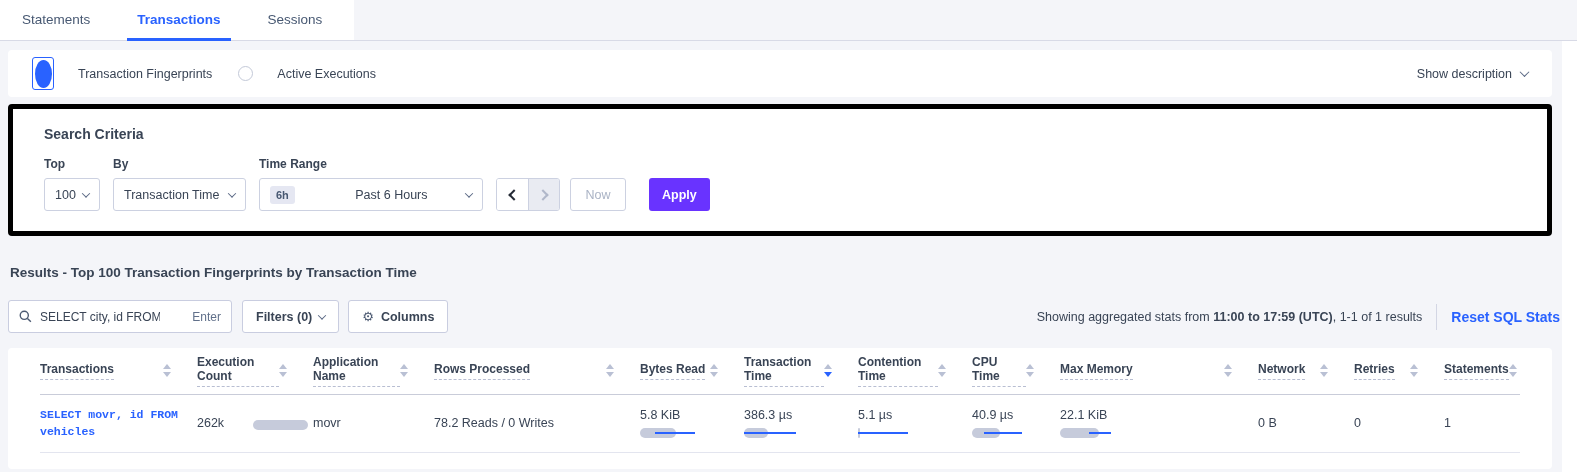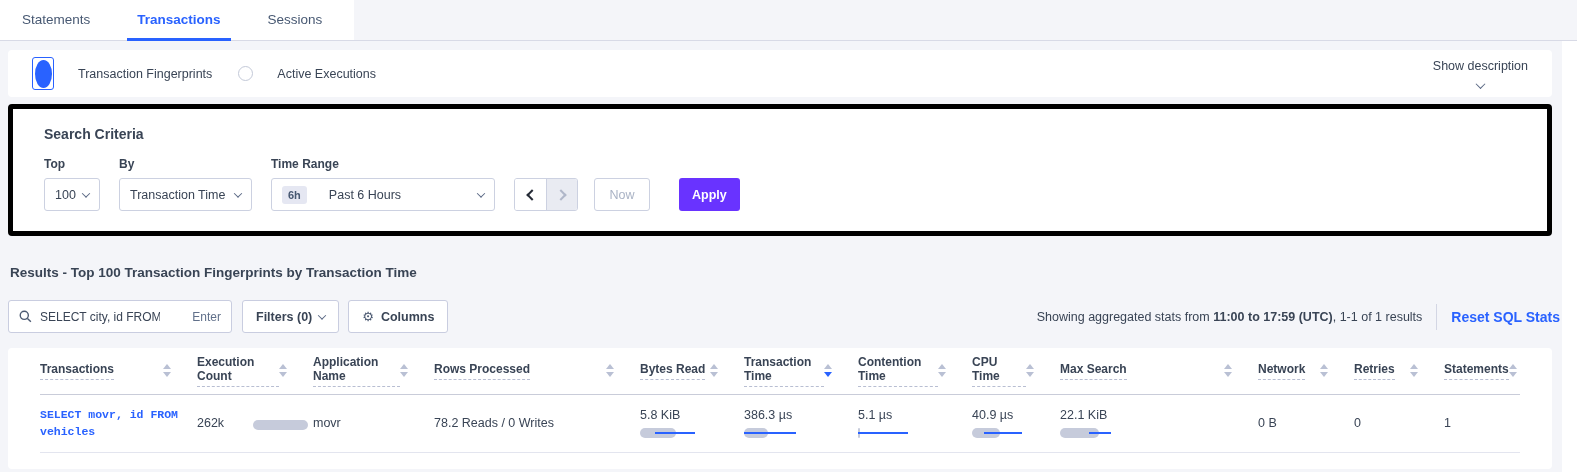--- a/index.html
+++ b/index.html
@@ -15,33 +15,33 @@
   .tab { padding:0 10px; line-height:39px; font-size:13.5px; color:#475872; cursor:pointer; border-bottom:3px solid transparent; margin-bottom:-1px; }
   .tab.active { color:#2962ff; font-weight:bold; border-bottom-color:#2962ff; }
 
   
   .radio-card { margin:9px 25px 0 8px; height:47px; background:#fff; border-radius:4px; display:flex; align-items:center; justify-content:space-between; padding:0 24px; }
   .radio-group { display:flex; align-items:center; gap:26px; }
   .radio-opt { display:flex; align-items:center; gap:24px; font-size:12.5px; color:#394455; cursor:pointer; }
   .radio { width:15px; height:15px; border-radius:50%; border:1.5px solid #c3c9d8; background:#fff; position:relative; flex:0 0 auto; }
   .radio.sel { border-color:#2962ff; }
   .radio.sel::after { content:""; position:absolute; inset:1.5px; border-radius:50%; background:#2962ff; }
-  .show-desc { display:flex; align-items:center; gap:9px; font-size:12.5px; color:#394455; cursor:pointer;flex-direction:column; }
+  .show-desc { display:flex; align-items:center; gap:9px; font-size:12.5px; color:#394455; cursor:pointer; }
   .chev { display:inline-block; width:7px; height:7px; border-right:1.8px solid #5a6884; border-bottom:1.8px solid #5a6884; transform:rotate(45deg) translate(-1px,-1px); }
 
   
   .criteria-card { margin:7px 25px 0 8px; background:#fff; border:5px solid #000000; border-radius:4px; padding:17px 31px 20px; }
   .criteria-title { font-size:14px; font-weight:bold; color:#394455; }
-  .criteria-row { margin-top:15px; display:flex; align-items:flex-end; gap:19px; }
+  .criteria-row { margin-top:15px; display:flex; align-items:flex-end; gap:13px; }
   .field { display:flex; flex-direction:column; gap:7px; }
   .field-label { font-size:12px; font-weight:bold; color:#394455; }
   .sel { height:33px; border:1px solid #ccd1e1; border-radius:3px; background:#fff; display:flex; align-items:center; justify-content:space-between; padding:0 10px; font-size:12.5px; color:#394455; cursor:pointer; }
   .sel .chev { width:6px; height:6px; }
   .badge { background:#e5e7f2; color:#475872; font-size:11px; font-weight:bold; padding:3px 6px; border-radius:3px; }
-  .tr-val { flex:1; text-align:left; margin-left:22px; }
+  .tr-val { flex:1; text-align:center; margin-left:22px; }
   .arrow-group { display:flex; border:1px solid #ccd1e1; border-radius:3px; overflow:hidden; height:33px; }
   .arrow-btn { width:31px; display:flex; align-items:center; justify-content:center; background:#fff; cursor:pointer; }
   .arrow-btn.disabled { background:#e9ebf2; cursor:default; }
   .ang { display:inline-block; width:8px; height:8px; border-right:2.2px solid #242a35; border-bottom:2.2px solid #242a35; }
   .ang.left { transform:rotate(135deg); margin-left:3px; }
   .ang.right { transform:rotate(-45deg); margin-right:3px; border-color:#b0b7c9; }
   .arrow-btn + .arrow-btn { border-left:1px solid #ccd1e1; }
   .now-btn { height:33px; width:56px; border:1px solid #ccd1e1; border-radius:3px; background:#fff; color:#aab3c5; font-size:12.5px; display:flex; align-items:center; justify-content:center; margin-left:-3px; cursor:pointer; }
   .apply-btn { height:33px; padding:0 13px; border-radius:3px; background:#6933ff; color:#fff; font-size:12.5px; font-weight:bold; display:flex; align-items:center; margin-left:10px; cursor:pointer; border:none; }
 
@@ -257,21 +257,21 @@
             <div class="th-inner">
               <span class="th-label">CPU Time</span>
               <span class="sort">
                 <i class="tri-up"></i>
                 <i class="tri-down"></i>
               </span>
             </div>
           </th>
         <th>
             <div class="th-inner">
-              <span class="th-label">Max Search</span>
+              <span class="th-label">Max Memory</span>
               <span class="sort">
                 <i class="tri-up"></i>
                 <i class="tri-down"></i>
               </span>
             </div>
           </th>
         <th>
             <div class="th-inner">
               <span class="th-label">Network</span>
               <span class="sort">

